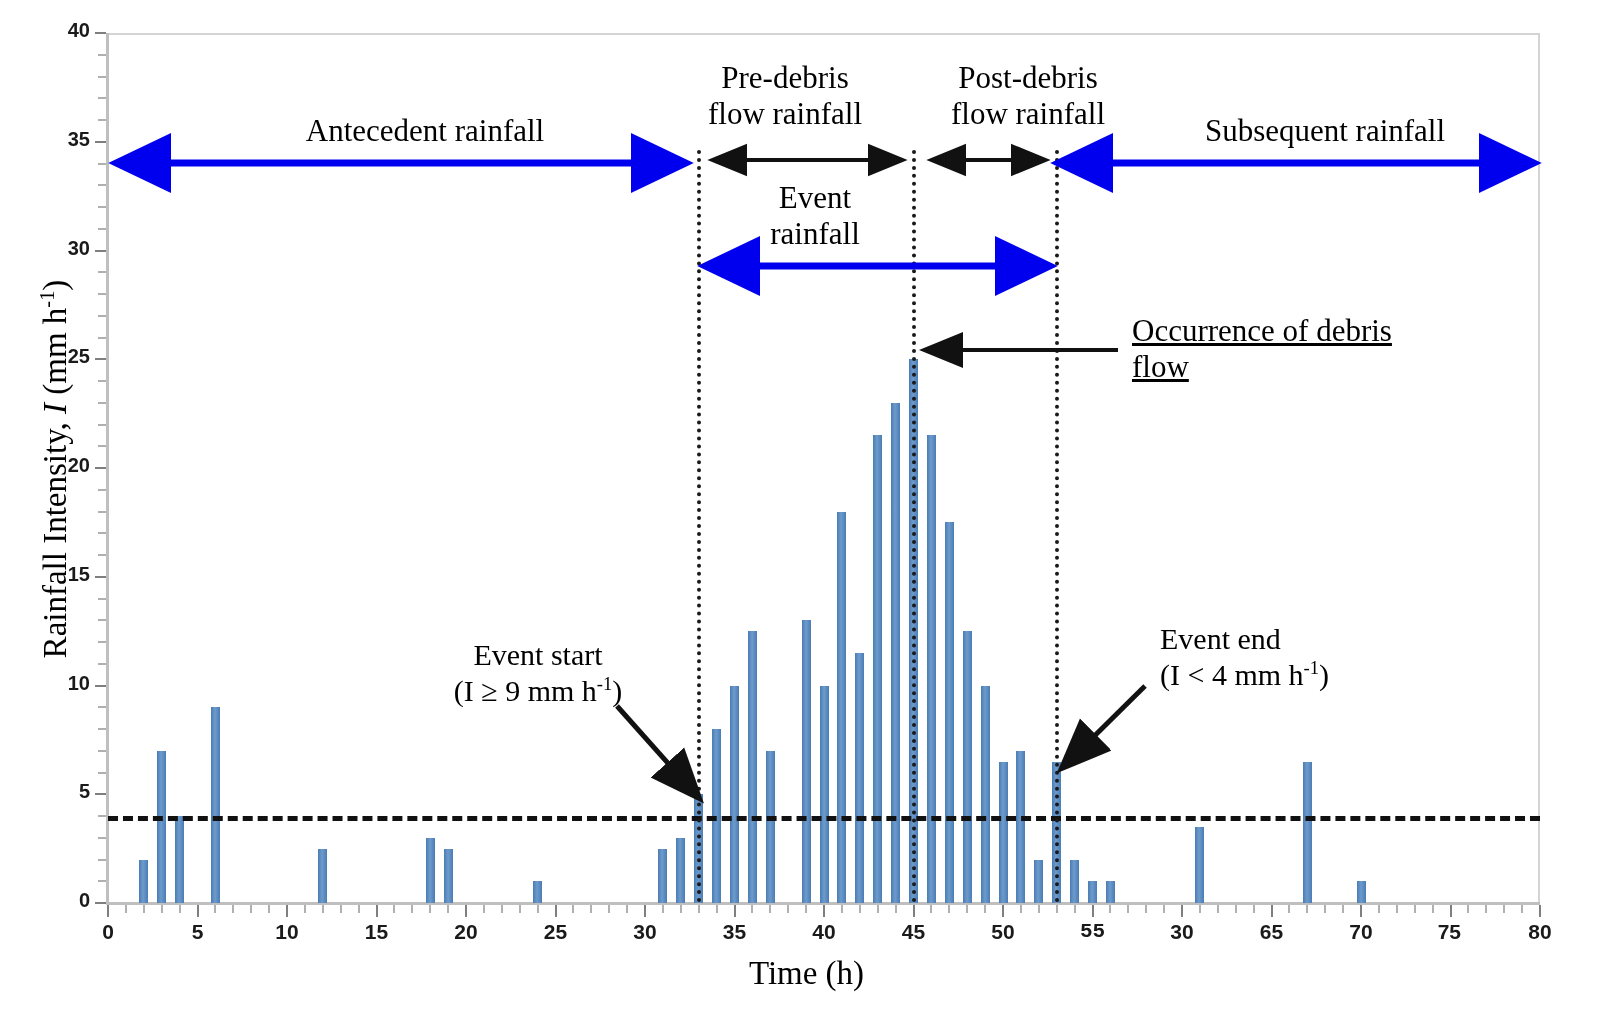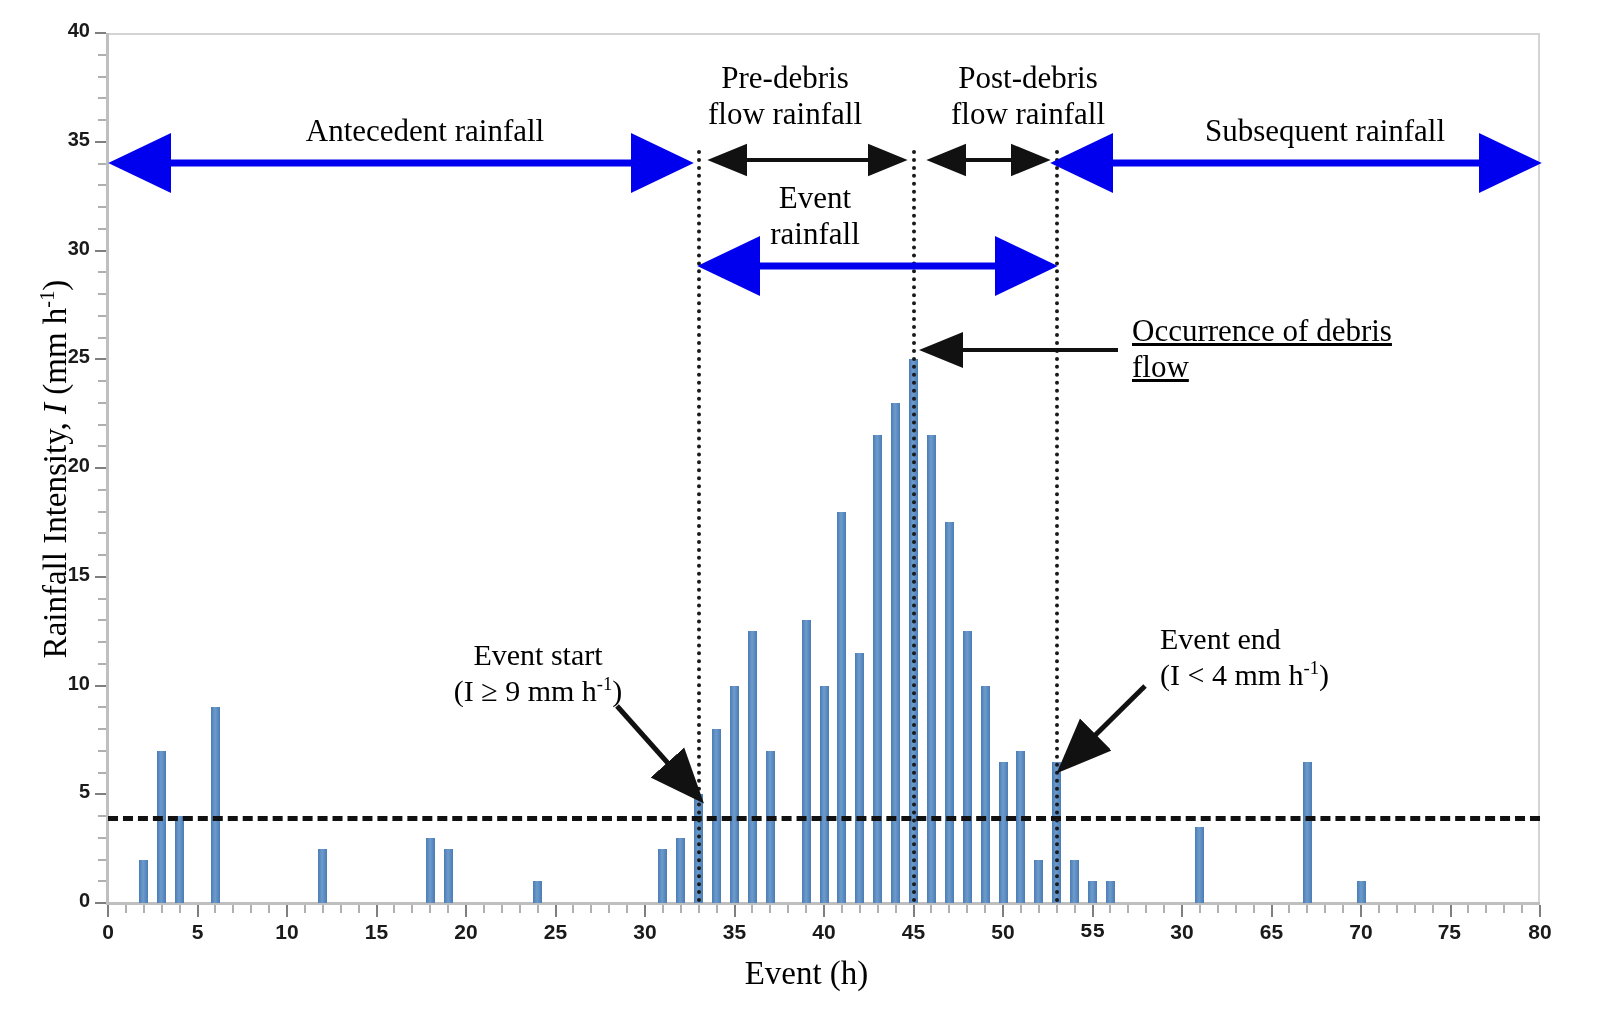--- a/index.html
+++ b/index.html
@@ -360,15 +360,15 @@
     <div><span>(I ≥ 9 mm h</span><sup>-1</sup><span>)</span></div>
   </div>
 
   <div class="ann ann-mid" style="left:1160px;top:622px;width:300px;text-align:left;">
     <div>Event end</div>
     <div><span>(I &lt; 4 mm h</span><sup>-1</sup><span>)</span></div>
   </div>
 
   <div id="y-axis-title"><span>Rainfall Intensity, </span><span class="ital">I</span><span> (mm h</span><sup>-1</sup><span>)</span></div>
 
-  <div id="x-axis-title">Event (h)</div>
+  <div id="x-axis-title">Time (h)</div>
 
 </div>
 
 </body></html>

